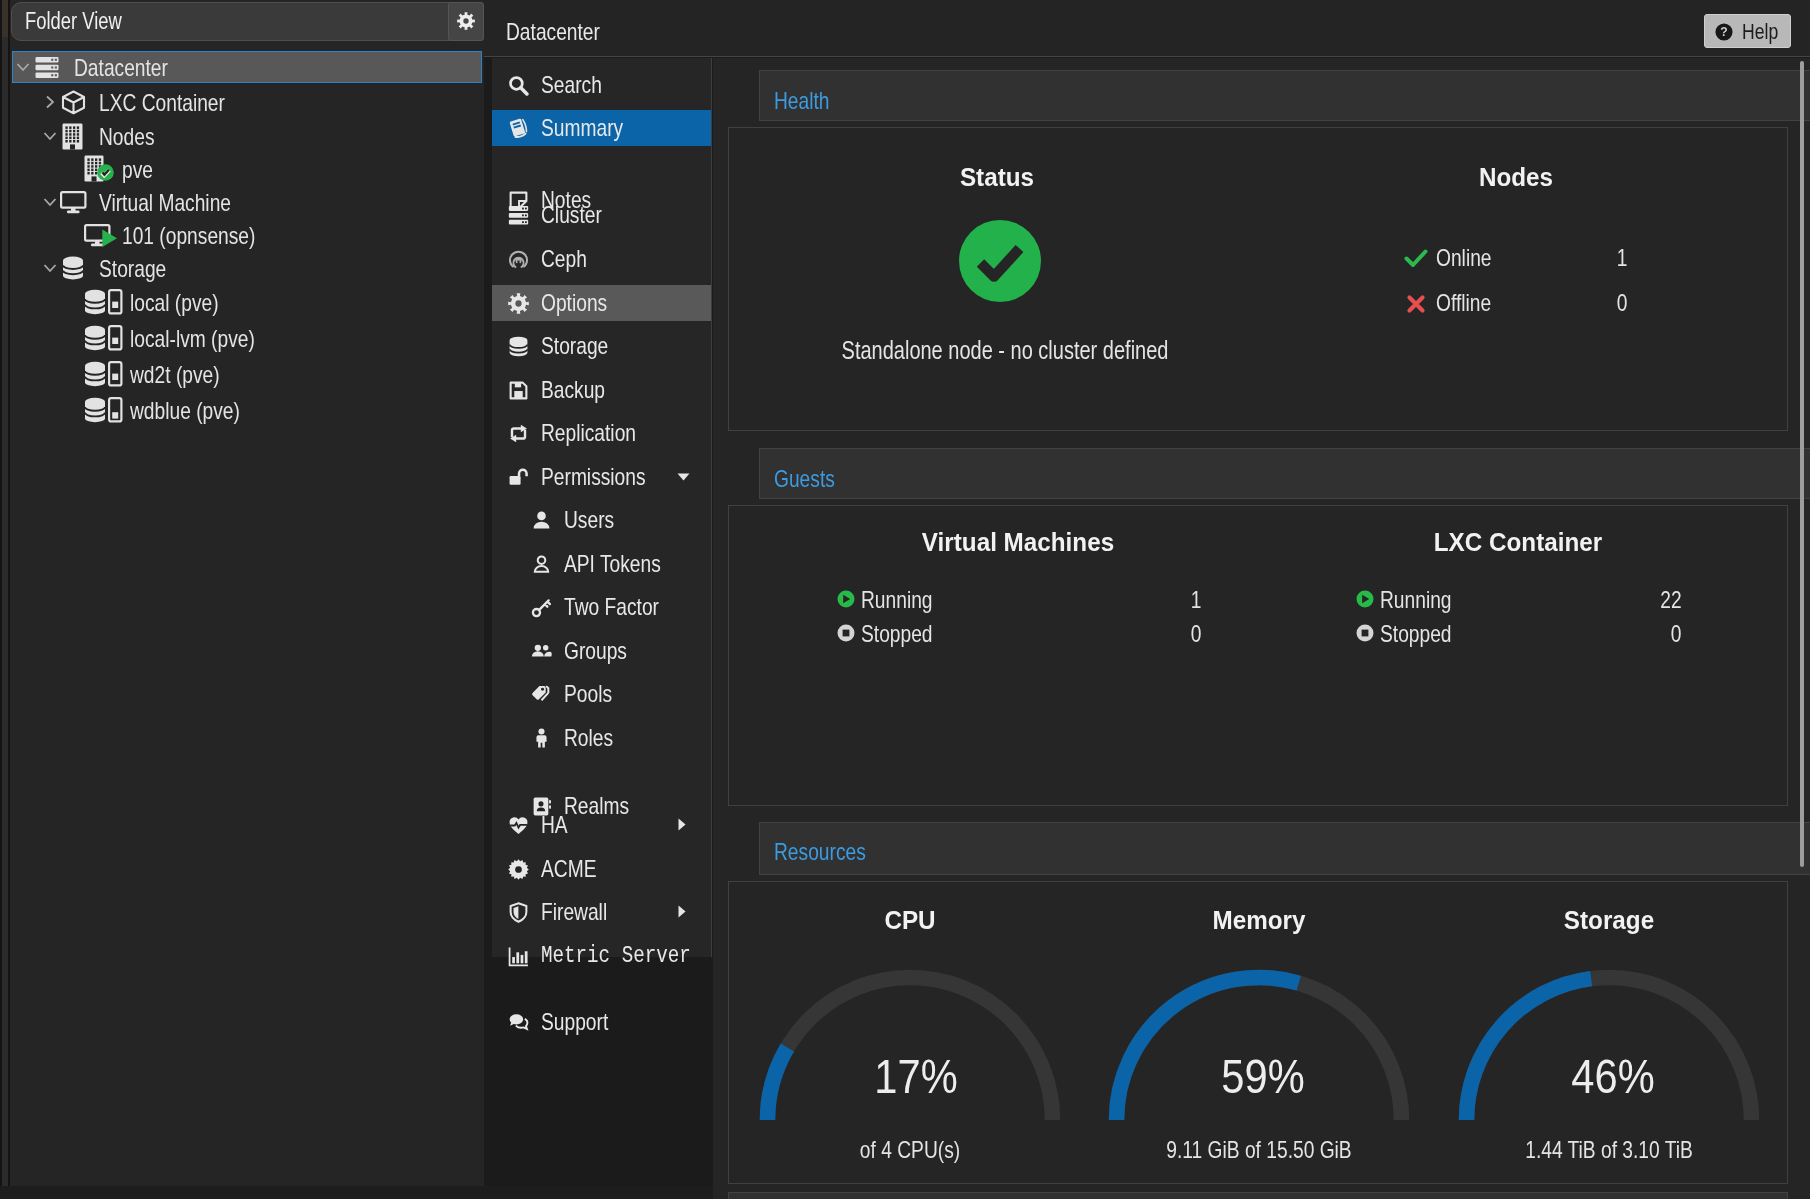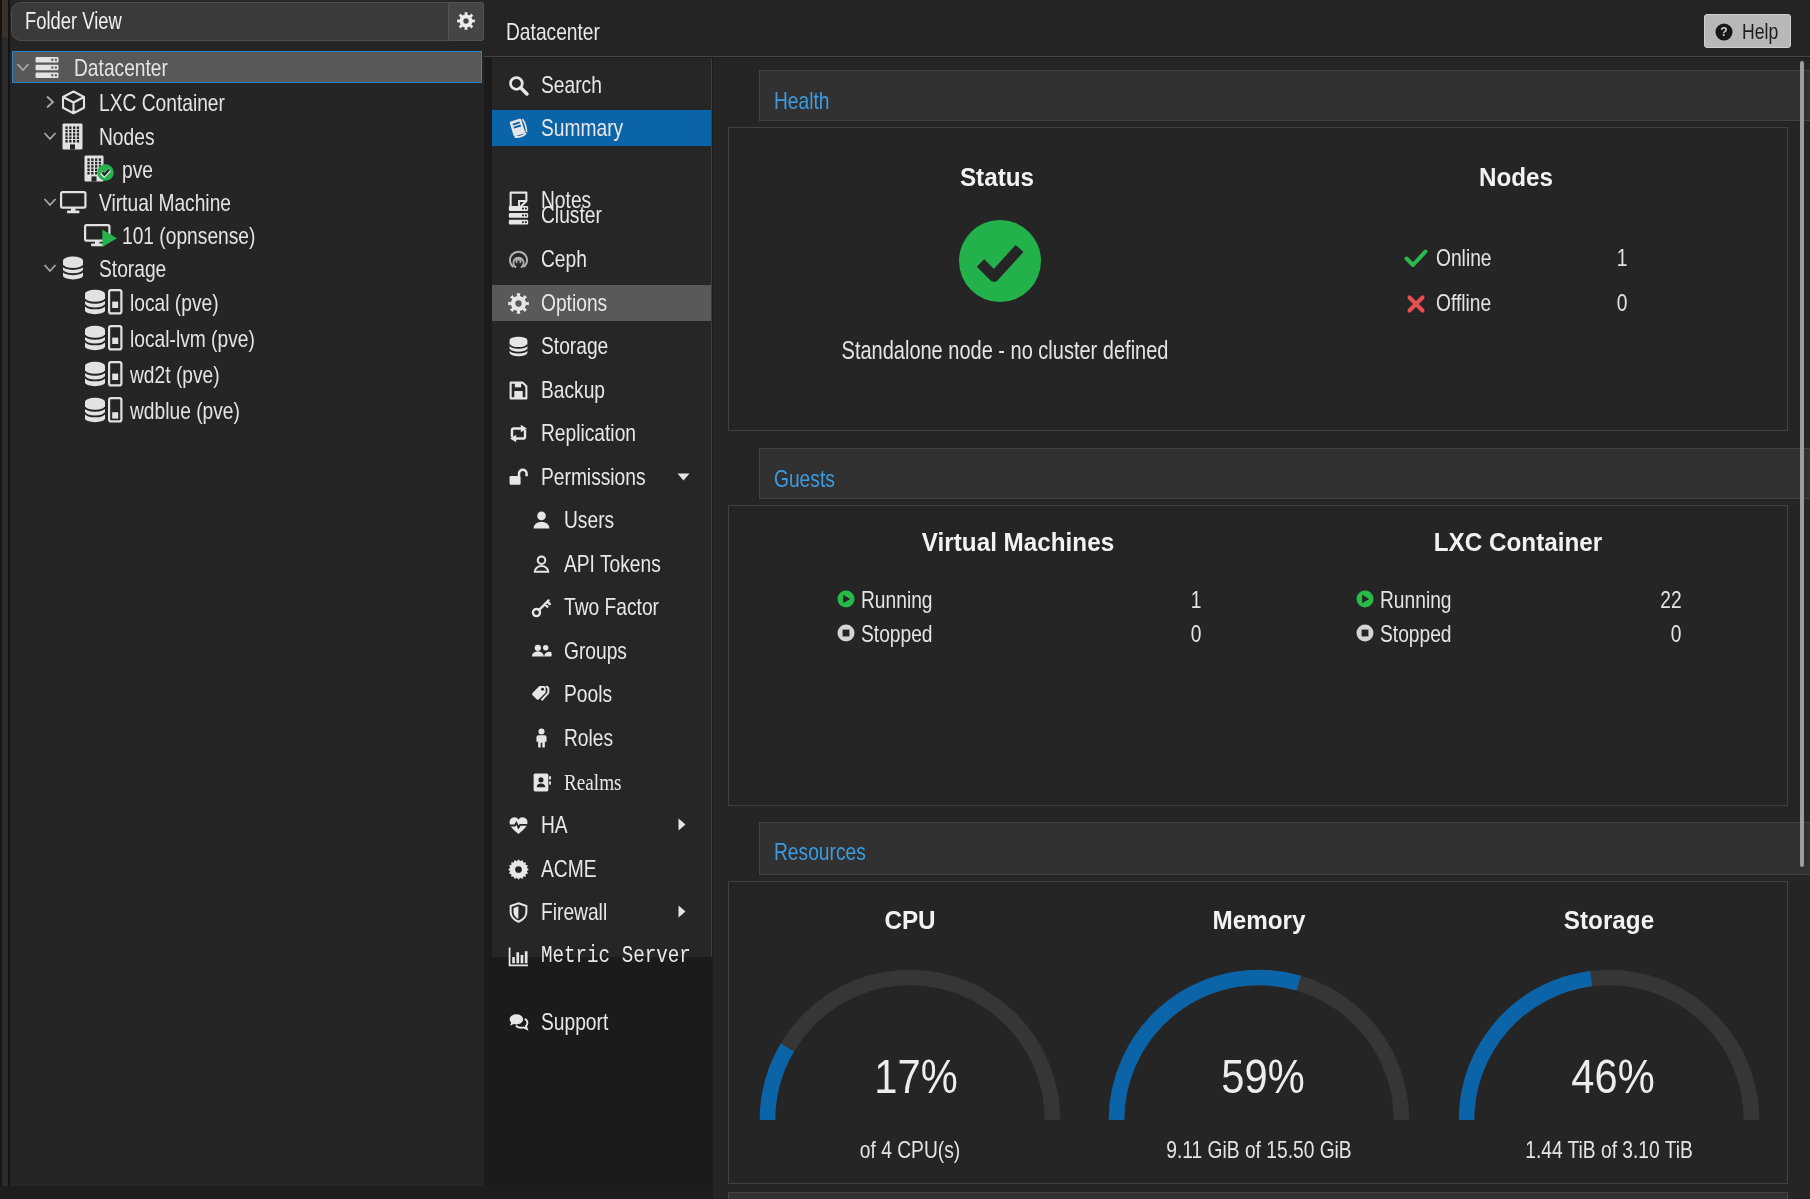--- a/index.html
+++ b/index.html
@@ -348,21 +348,21 @@
         </svg>
         <div class="nlbl">Pools</div>
       </div>
     <div class="nitem sub" style="top:662px;">
         <svg class="nico" viewBox="0 0 20 20">
           <circle cx="10" cy="3.4" r="2.9" fill="#e6e6e6"></circle>
           <path d="M7 7 h6 a1.8 1.8 0 0 1 1.8 1.8 V13 h-1.6 V18.5 h-2.4 V14 h-1.6 V18.5 H6.8 V13 H5.2 V8.8 A1.8 1.8 0 0 1 7 7 Z" fill="#e6e6e6"></path>
         </svg>
         <div class="nlbl">Roles</div>
       </div>
-    <div class="nitem sub" style="top:706px;font-family:Liberation Serif, serif;">
+    <div class="nitem sub" style="top:730px;">
         <svg class="nico" viewBox="0 0 20 20">
           <rect x="2.5" y="1.5" width="14" height="17" rx="1.5" fill="#e6e6e6"></rect>
           <rect x="17.2" y="4" width="1.8" height="3" fill="#e6e6e6"></rect>
           <rect x="17.2" y="9" width="1.8" height="3" fill="#e6e6e6"></rect>
           <circle cx="9.5" cy="7.5" r="2.4" fill="#232323"></circle>
           <path d="M5.5 14.5 a4 3.5 0 0 1 8 0 Z" fill="#232323"></path>
         </svg>
         <div class="nlbl">Realms</div>
       </div>
     <div class="nitem" style="top:749px;">

